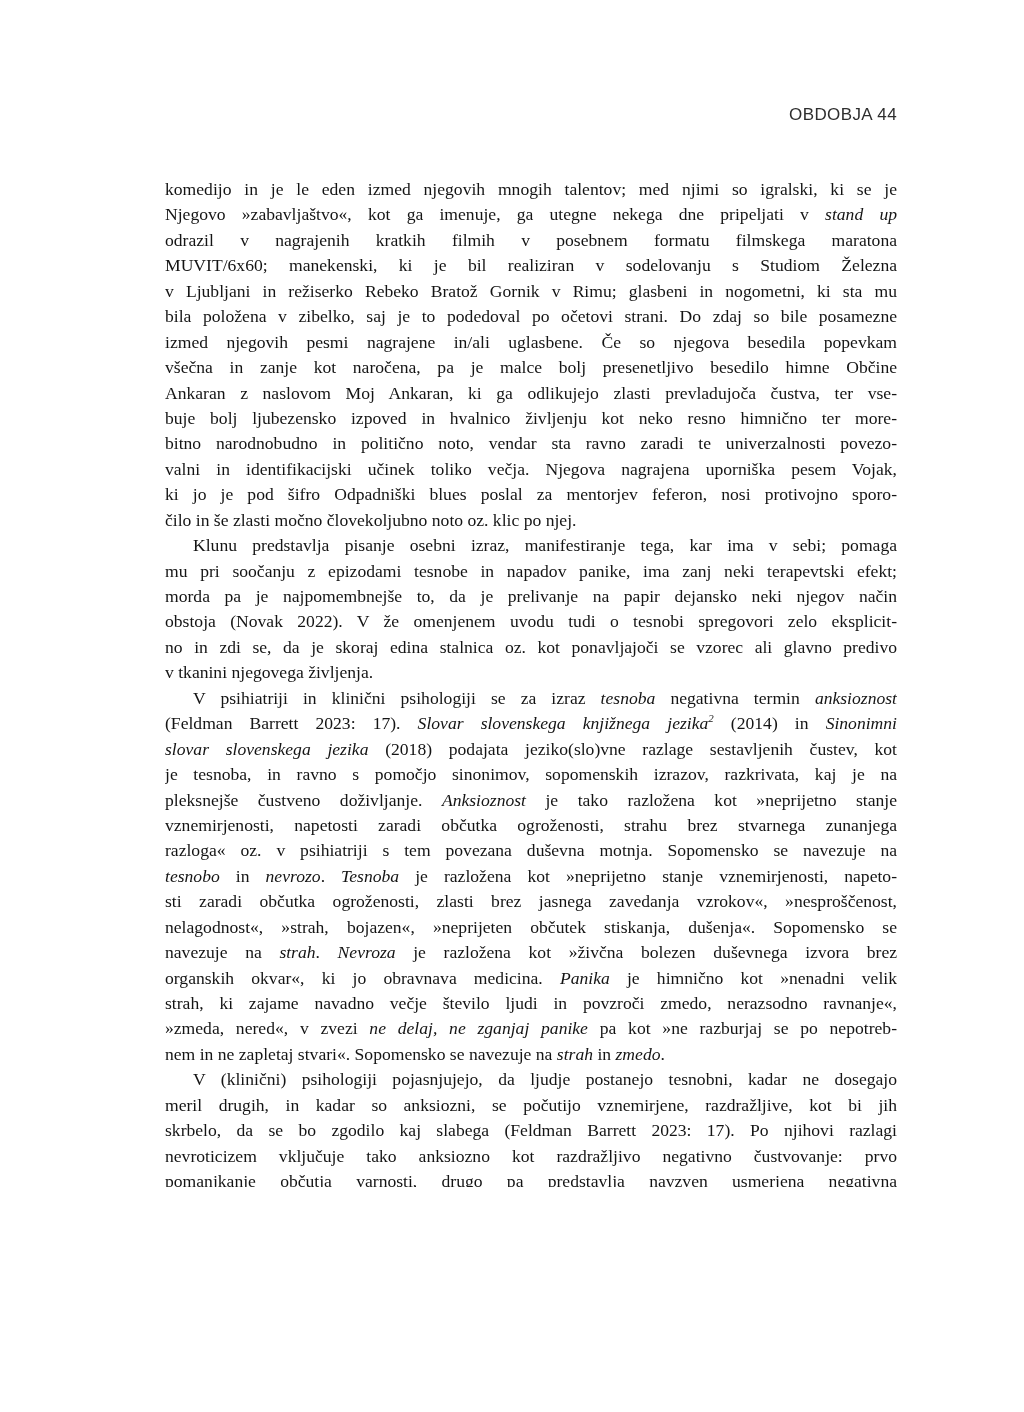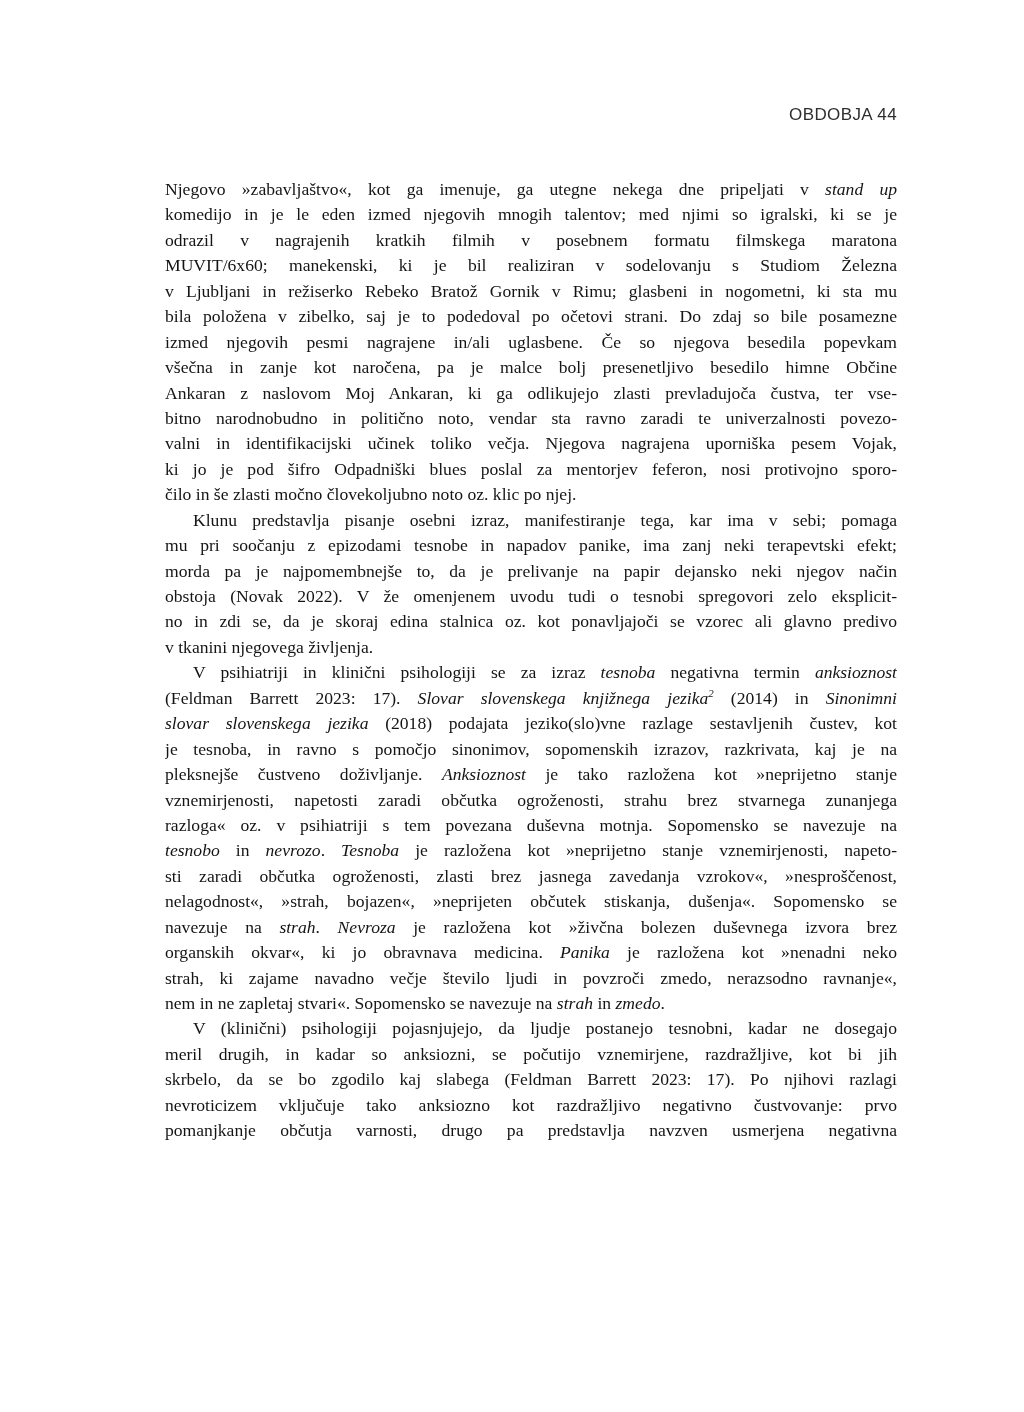--- a/index.html
+++ b/index.html
@@ -51,29 +51,30 @@
   }
 </style>
 </head>
 <body>
 
 <div class="page">
   <div class="journal-header">OBDOBJA 44</div>
 
   <main class="text-block">
       <div class="paragraph">
+        <div class="line"><span>komedijo in je le eden izmed njegovih mnogih talentov; med njimi so igralski, ki se je</span></div>
         <div class="line"><span>Njegovo »zabavljaštvo«, kot ga imenuje, ga utegne nekega dne pripeljati v </span><span class="it">stand up</span></div>
-        <div class="line"><span>komedijo in je le eden izmed njegovih mnogih talentov; med njimi so igralski, ki se je</span></div>
         <div class="line"><span>odrazil v nagrajenih kratkih filmih v posebnem formatu filmskega maratona</span></div>
         <div class="line"><span>MUVIT/6x60; manekenski, ki je bil realiziran v sodelovanju s Studiom Železna</span></div>
         <div class="line"><span>v Ljubljani in režiserko Rebeko Bratož Gornik v Rimu; glasbeni in nogometni, ki sta mu</span></div>
         <div class="line"><span>bila položena v zibelko, saj je to podedoval po očetovi strani. Do zdaj so bile posamezne</span></div>
         <div class="line"><span>izmed njegovih pesmi nagrajene in/ali uglasbene. Če so njegova besedila popevkam</span></div>
         <div class="line"><span>všečna in zanje kot naročena, pa je malce bolj presenetljivo besedilo himne Občine</span></div>
         <div class="line"><span>Ankaran z naslovom Moj Ankaran, ki ga odlikujejo zlasti prevladujoča čustva, ter vse-</span></div>
+        <div class="line"><span>buje bolj ljubezensko izpoved in hvalnico življenju kot neko resno himnično ter more-</span></div>
         <div class="line"><span>bitno narodnobudno in politično noto, vendar sta ravno zaradi te univerzalnosti povezo-</span></div>
         <div class="line"><span>valni in identifikacijski učinek toliko večja. Njegova nagrajena uporniška pesem Vojak,</span></div>
         <div class="line"><span>ki jo je pod šifro Odpadniški blues poslal za mentorjev feferon, nosi protivojno sporo-</span></div>
         <div class="line last"><span>čilo in še zlasti močno človekoljubno noto oz. klic po njej.</span></div>
       </div>
       <div class="paragraph">
         <div class="line indent"><span>Klunu predstavlja pisanje osebni izraz, manifestiranje tega, kar ima v sebi; pomaga</span></div>
         <div class="line"><span>mu pri soočanju z epizodami tesnobe in napadov panike, ima zanj neki terapevtski efekt;</span></div>
         <div class="line"><span>morda pa je najpomembnejše to, da je prelivanje na papir dejansko neki njegov način</span></div>
         <div class="line"><span>obstoja (Novak 2022). V že omenjenem uvodu tudi o tesnobi spregovori zelo eksplicit-</span></div>
@@ -85,22 +86,23 @@
         <div class="line"><span>(Feldman Barrett 2023: 17). </span><span class="it">Slovar slovenskega knjižnega jezika</span><span class="it sup">2</span><span> (2014) in </span><span class="it">Sinonimni</span></div>
         <div class="line"><span class="it">slovar slovenskega jezika</span><span> (2018) podajata jeziko(slo)vne razlage sestavljenih čustev, kot</span></div>
         <div class="line"><span>je tesnoba, in ravno s pomočjo sinonimov, sopomenskih izrazov, razkrivata, kaj je na</span></div>
         <div class="line"><span>pleksnejše čustveno doživljanje. </span><span class="it">Anksioznost</span><span> je tako razložena kot »neprijetno stanje</span></div>
         <div class="line"><span>vznemirjenosti, napetosti zaradi občutka ogroženosti, strahu brez stvarnega zunanjega</span></div>
         <div class="line"><span>razloga« oz. v psihiatriji s tem povezana duševna motnja. Sopomensko se navezuje na</span></div>
         <div class="line"><span class="it">tesnobo</span><span> in </span><span class="it">nevrozo</span><span>. </span><span class="it">Tesnoba</span><span> je razložena kot »neprijetno stanje vznemirjenosti, napeto-</span></div>
         <div class="line"><span>sti zaradi občutka ogroženosti, zlasti brez jasnega zavedanja vzrokov«, »nesproščenost,</span></div>
         <div class="line"><span>nelagodnost«, »strah, bojazen«, »neprijeten občutek stiskanja, dušenja«. Sopomensko se</span></div>
         <div class="line"><span>navezuje na </span><span class="it">strah</span><span>. </span><span class="it">Nevroza</span><span> je razložena kot »živčna bolezen duševnega izvora brez</span></div>
-        <div class="line"><span>organskih okvar«, ki jo obravnava medicina. </span><span class="it">Panika</span><span> je razložena kot »nenadni neko</span></div>
+        <div class="line"><span>organskih okvar«, ki jo obravnava medicina. </span><span class="it">Panika</span><span> je himnično kot »nenadni velik</span></div>
         <div class="line"><span>strah, ki zajame navadno večje število ljudi in povzroči zmedo, nerazsodno ravnanje«,</span></div>
+        <div class="line"><span>»zmeda, nered«, v zvezi </span><span class="it">ne delaj, ne zganjaj panike</span><span> pa kot »ne razburjaj se po nepotreb-</span></div>
         <div class="line last"><span>nem in ne zapletaj stvari«. Sopomensko se navezuje na </span><span class="it">strah</span><span> in </span><span class="it">zmedo</span><span>.</span></div>
       </div>
       <div class="paragraph">
         <div class="line indent"><span>V (klinični) psihologiji pojasnjujejo, da ljudje postanejo tesnobni, kadar ne dosegajo</span></div>
         <div class="line"><span>meril drugih, in kadar so anksiozni, se počutijo vznemirjene, razdražljive, kot bi jih</span></div>
         <div class="line"><span>skrbelo, da se bo zgodilo kaj slabega (Feldman Barrett 2023: 17). Po njihovi razlagi</span></div>
         <div class="line"><span>nevroticizem vključuje tako anksiozno kot razdražljivo negativno čustvovanje: prvo</span></div>
         <div class="line"><span>pomanjkanje občutja varnosti, drugo pa predstavlja navzven usmerjena negativna</span></div>
       </div>
     </main>

